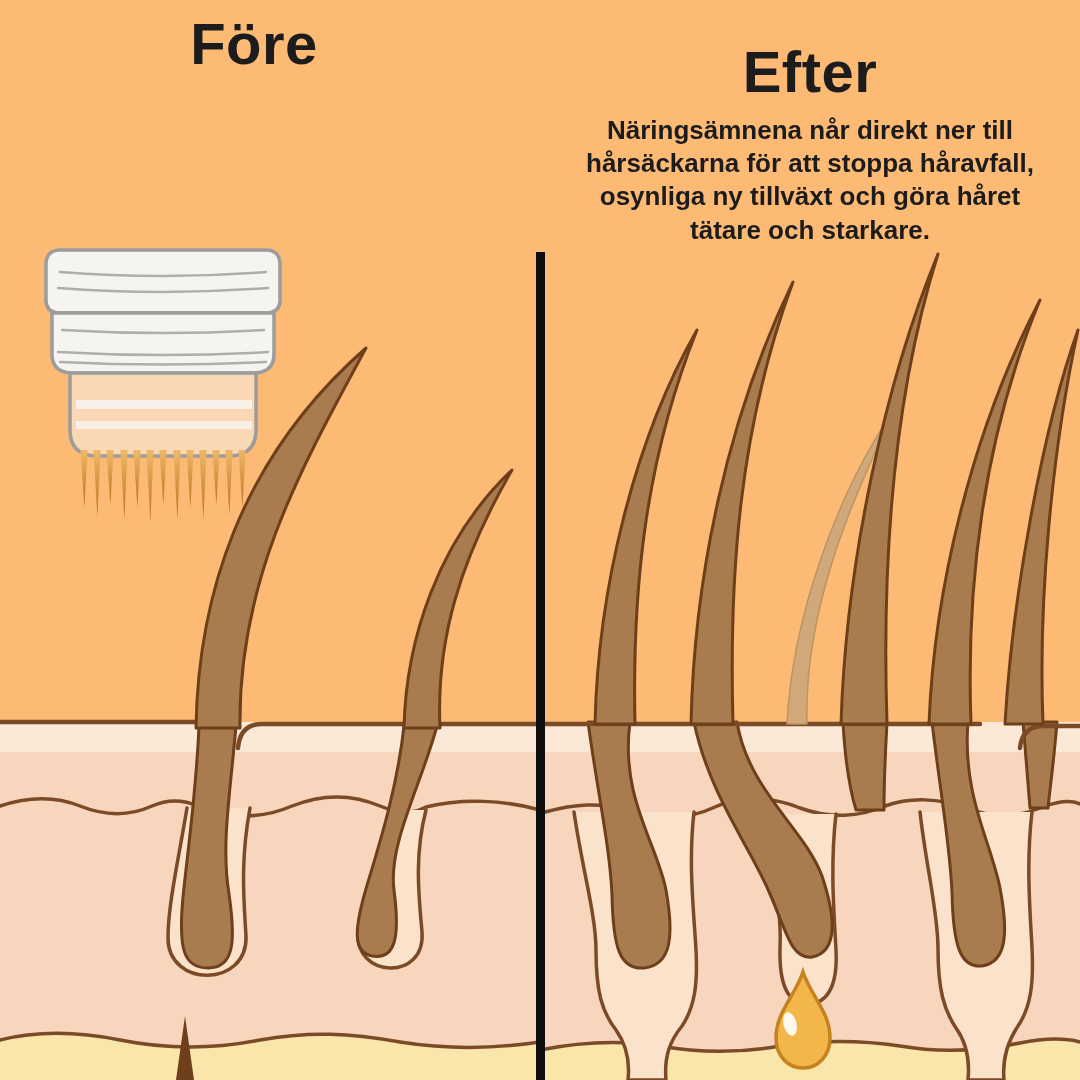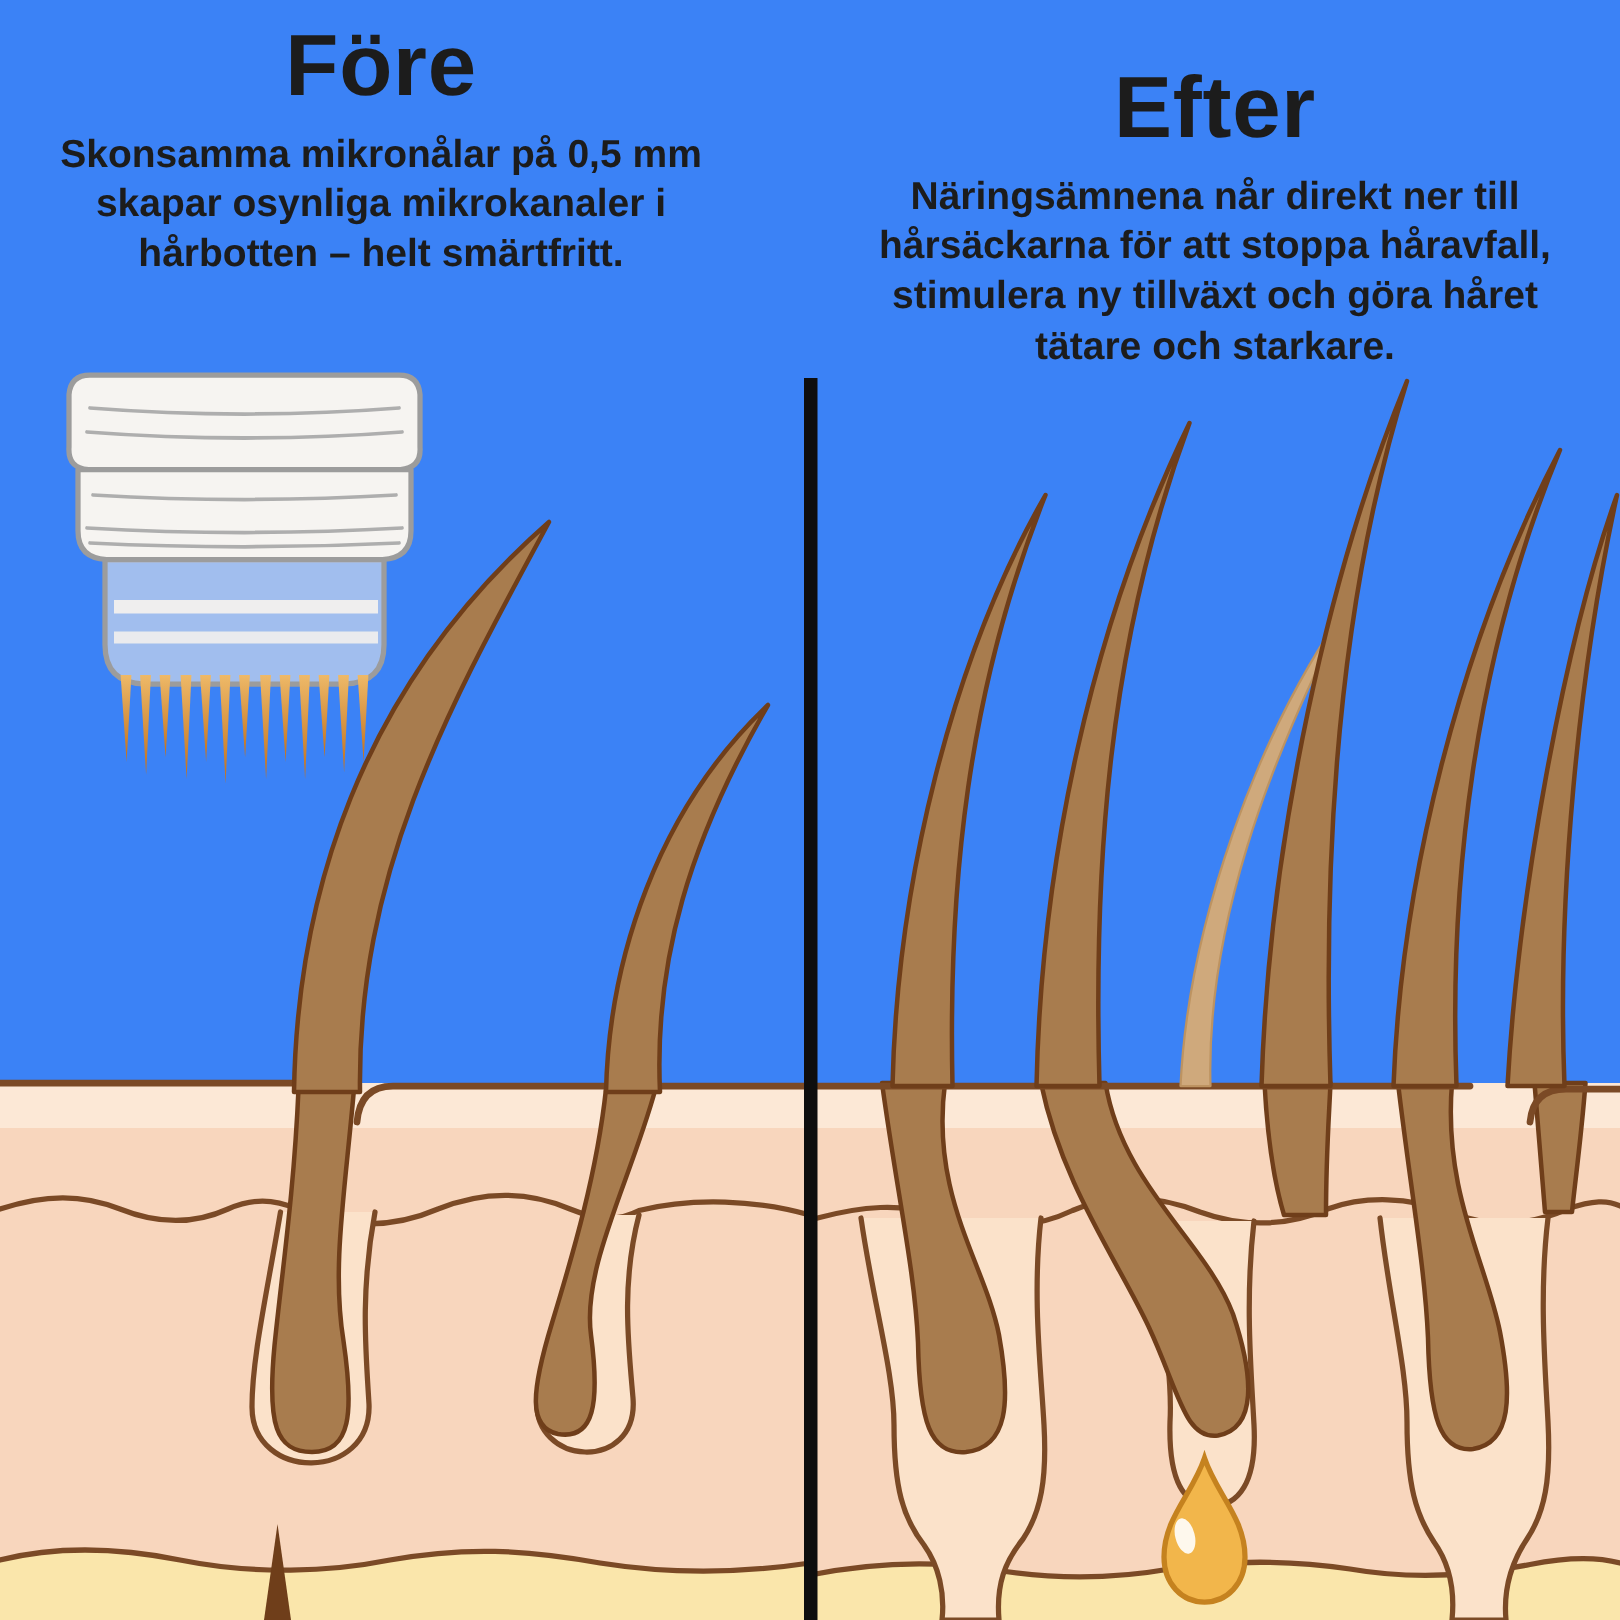--- a/index.html
+++ b/index.html
@@ -1,18 +1,18 @@
 <!DOCTYPE html>
 <html style="--text-color: #1c1c1c; --divider: #0e0e0e; --epidermis: #fce8d6; --dermis: #f8d6bd; --pocket: #fbe2ca; --fat: #fae6ab; --skin-outline: #7b4a26; --hair: #a87c4e; --hair-outline: #6f3e1a; --new-hair: #cfa97c; --needle-gold: #d98f2f; --device-fill: #f6f4f1; --device-outline: #9c9c9c; --droplet: #f2b64b; --droplet-outline: #c5821f;"><head>
 <meta charset="utf-8">
 <style>
   html,body{margin:0;padding:0;background:#ffffff;}
   .stage{
     position:relative;width:1080px;height:1080px;overflow:hidden;
-    background:#3b82f6;font-family:"Liberation Sans","DejaVu Sans",sans-serif;
+    background:#fdba74;font-family:"Liberation Sans","DejaVu Sans",sans-serif;
     color:var(--text-color,#1c1c1c);
   }
   .panel-head{position:absolute;top:12px;text-align:center;}
   .panel-head.before{left:18px;width:472px;}
   .panel-head.after{left:558px;width:504px;margin-top:28px;}
   .panel-title{
     font-size:58px;font-weight:700;letter-spacing:0.5px;line-height:1.1;
     margin:0 0 10px 0;color:var(--text-color,#1c1c1c);
   }
   .panel-desc{
@@ -154,25 +154,22 @@
       <path class="hair" d="M841,724 C846,560 886,380 938,254 C892,400 882,570 887,724 Z"></path>
       <path class="hair" d="M929,724 C934,590 972,430 1040,300 C982,440 966,590 971,724 Z"></path>
       <path class="hair" d="M1005,724 C1012,600 1042,430 1078,330 C1052,450 1038,600 1043,724 Z"></path>
     </g>
 
     <rect class="divider" x="536" y="252" width="9" height="828"></rect>
   </svg>
 
   <div class="panel-head before">
     <h1 class="panel-title">Före</h1>
-    <p class="panel-desc">Skonsamma mikronålar på 0,5 mm
-skapar osynliga mikrokanaler i
-hårbotten – helt smärtfritt.</p>
   </div>
   <div class="panel-head after">
     <h1 class="panel-title">Efter</h1>
     <p class="panel-desc">Näringsämnena når direkt ner till
 hårsäckarna för att stoppa håravfall,
-stimulera ny tillväxt och göra håret
+osynliga ny tillväxt och göra håret
 tätare och starkare.</p>
   </div>
 
 </div>
 
 </body></html>

